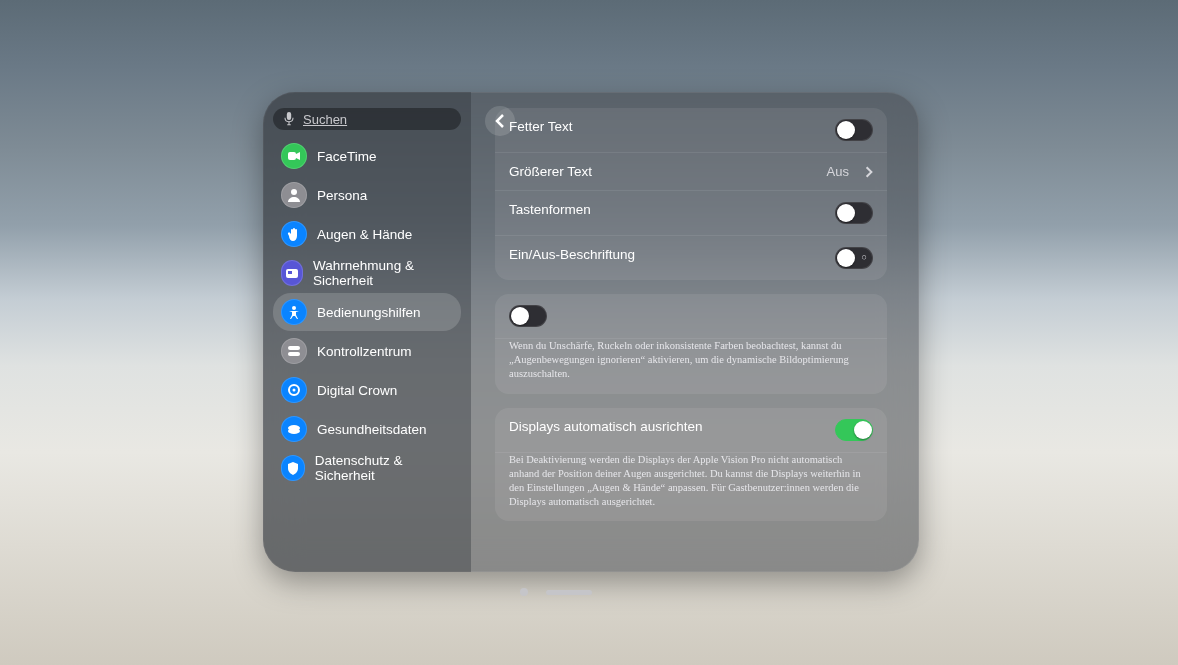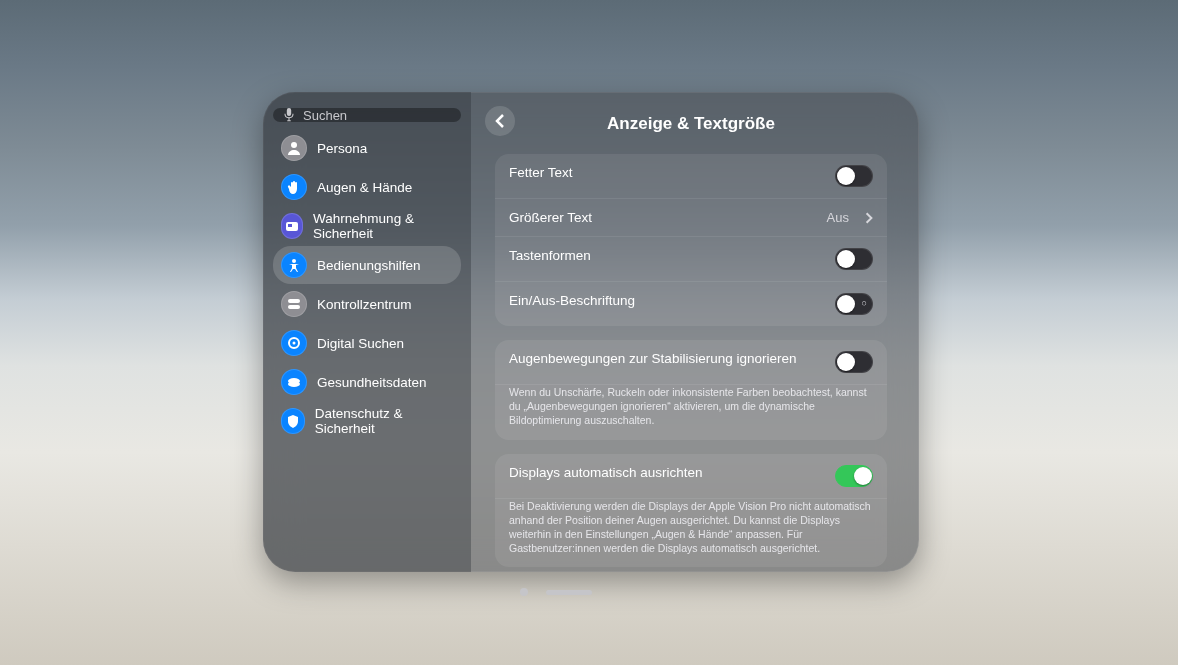--- a/index.html
+++ b/index.html
@@ -25,25 +25,25 @@
 
   
   .sidebar{
     width:208px;flex:0 0 208px;
     background:rgba(40,42,48,0.35);
     display:flex;flex-direction:column;
     padding:12px 8px 0 8px;
     box-sizing:border-box;
   }
   .search{
-    height:14px;border-radius:15px;
+    height:22px;border-radius:15px;
     background:rgba(0,0,0,0.35);
     display:flex;align-items:center;
     padding:0 10px;margin:4px 2px 6px 2px;
-    color:#c8c8cc;font-size:13px;
+    color:#c8c8cc;font-size:13px;text-decoration:underline;
   }
   .search svg{width:12px;height:14px;margin-right:8px;fill:#c8c8cc;}
 
   .nav{flex:1;overflow:hidden;}
   .nav-item{
     display:flex;align-items:center;height:38px;
     border-radius:18px;padding:0 8px;margin:1px 2px;
     font-size:13.5px;color:#fff;cursor:pointer;
   }
   .nav-item.selected{background:rgba(255,255,255,0.16);}
@@ -79,20 +79,21 @@
     border-bottom:1px solid rgba(255,255,255,0.08);
     cursor:pointer;
   }
   .row:last-child{border-bottom:none;gap:33px;}
   .row .right{display:flex;align-items:center;gap:16px;color:#d6d6db;font-size:13px;}
   .row .right svg{width:8px;height:12px;stroke:#d6d6db;stroke-width:2.5;fill:none;}
 
   .footer-note{
     font-size:10.5px;line-height:1.35;color:#e6e6ea;
     padding:0 14px 12px 14px;
+    font-family:Liberation Serif, serif;
   }
 
   
   .toggle{
     width:38px;height:22px;border-radius:11px;position:relative;
     background:#2e2e33;border:1px solid rgba(255,255,255,0.1);
     box-sizing:border-box;flex:0 0 auto;
   }
   .toggle .knob{
     position:absolute;top:1px;left:1px;width:18px;height:18px;border-radius:9px;
@@ -118,20 +119,29 @@
 
   <div class="sidebar">
     <div class="search">
       <svg viewBox="0 0 12 16">
           <path d="M6 0a2.5 2.5 0 0 1 2.5 2.5v4a2.5 2.5 0 0 1-5 0v-4A2.5 2.5 0 0 1 6 0zM2 6.5a4 4 0 0 0 8 0h1.2A5.2 5.2 0 0 1 6.6 11.7V14H8v1.2H4V14h1.4v-2.3A5.2 5.2 0 0 1 .8 6.5H2z"></path>
         </svg>
       <span>Suchen</span>
     </div>
     <div class="nav" id="nav">
         <div class="nav-item">
+          <span class="nav-icon" style="background:#34c759">
+            <svg viewBox="0 0 14 14">
+              <rect x="1" y="3" width="8" height="8" rx="2" fill="#fff"></rect>
+              <path d="M9 5l4-2v8l-4-2z" fill="#fff"></path>
+            </svg>
+          </span>
+          <span>FaceTime</span>
+        </div>
+        <div class="nav-item">
           <span class="nav-icon" style="background:#8e8e93">
             <svg viewBox="0 0 14 14">
               <circle cx="7" cy="4" r="3" fill="#fff"></circle>
               <path d="M1 14c0-3 3-5 6-5s6 2 6 5" fill="#fff"></path>
             </svg>
           </span>
           <span>Persona</span>
         </div>
         <div class="nav-item">
           <span class="nav-icon" style="background:#0a84ff">
@@ -168,21 +178,21 @@
           </span>
           <span>Kontrollzentrum</span>
         </div>
         <div class="nav-item">
           <span class="nav-icon" style="background:#0a84ff">
             <svg viewBox="0 0 14 14">
               <circle cx="7" cy="7" r="5" fill="none" stroke="#fff" stroke-width="2"></circle>
               <circle cx="7" cy="7" r="1.5" fill="#fff"></circle>
             </svg>
           </span>
-          <span>Digital Suchen</span>
+          <span>Digital Crown</span>
         </div>
         <div class="nav-item">
           <span class="nav-icon" style="background:#0a84ff">
             <svg viewBox="0 0 14 14">
               <ellipse cx="7" cy="9" rx="6" ry="3" fill="#fff"></ellipse>
               <ellipse cx="7" cy="6" rx="6" ry="3" fill="#fff"></ellipse>
             </svg>
           </span>
           <span>Gesundheitsdaten</span>
         </div>
@@ -196,21 +206,20 @@
         </div>
       </div>
   </div>
 
   <div class="content">
     <div class="back-btn">
       <svg viewBox="0 0 10 14">
           <polyline points="8,1 2,7 8,13"></polyline>
         </svg>
     </div>
-    <div class="title">Anzeige &amp; Textgröße</div>
     <div id="groups">
         <div class="card">
           <div class="row">
             <span>Fetter Text</span>
             <div class="toggle">
               <div class="knob"></div>
             </div>
           </div>
           <div class="row">
             <span>Größerer Text</span>
@@ -230,21 +239,20 @@
           <div class="row">
             <span>Ein/Aus-Beschriftung</span>
             <div class="toggle">
               <span class="lbl">○</span>
               <div class="knob"></div>
             </div>
           </div>
         </div>
         <div class="card">
           <div class="row">
-            <span>Augenbewegungen zur Stabilisierung ignorieren</span>
             <div class="toggle">
               <div class="knob"></div>
             </div>
           </div>
           <div class="footer-note">Wenn du Unschärfe, Ruckeln oder inkonsistente Farben beobachtest, kannst du „Augenbewegungen ignorieren“ aktivieren, um die dynamische Bildoptimierung auszuschalten.</div>
         </div>
         <div class="card">
           <div class="row">
             <span>Displays automatisch ausrichten</span>
             <div class="toggle on">

